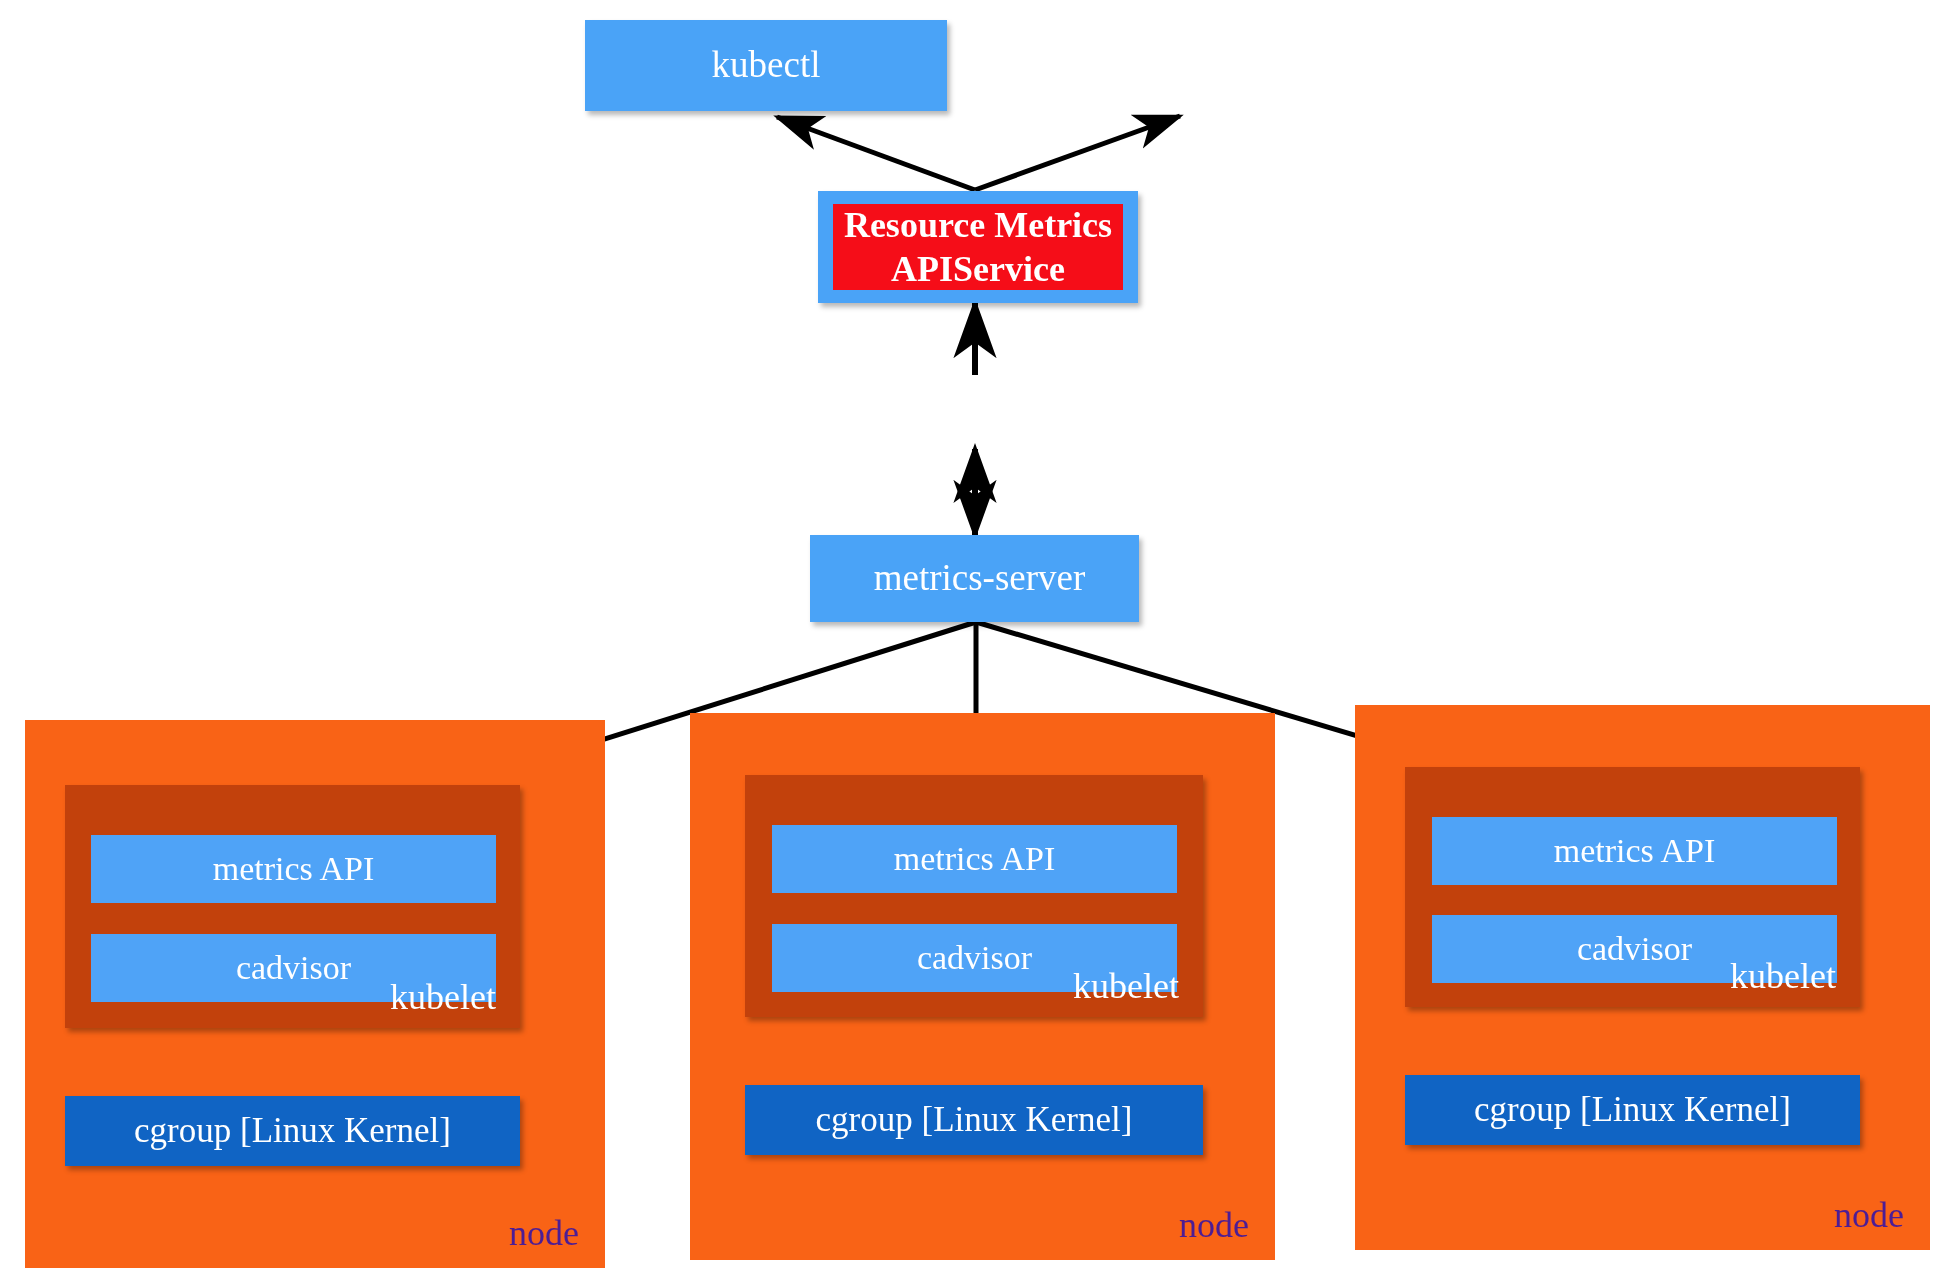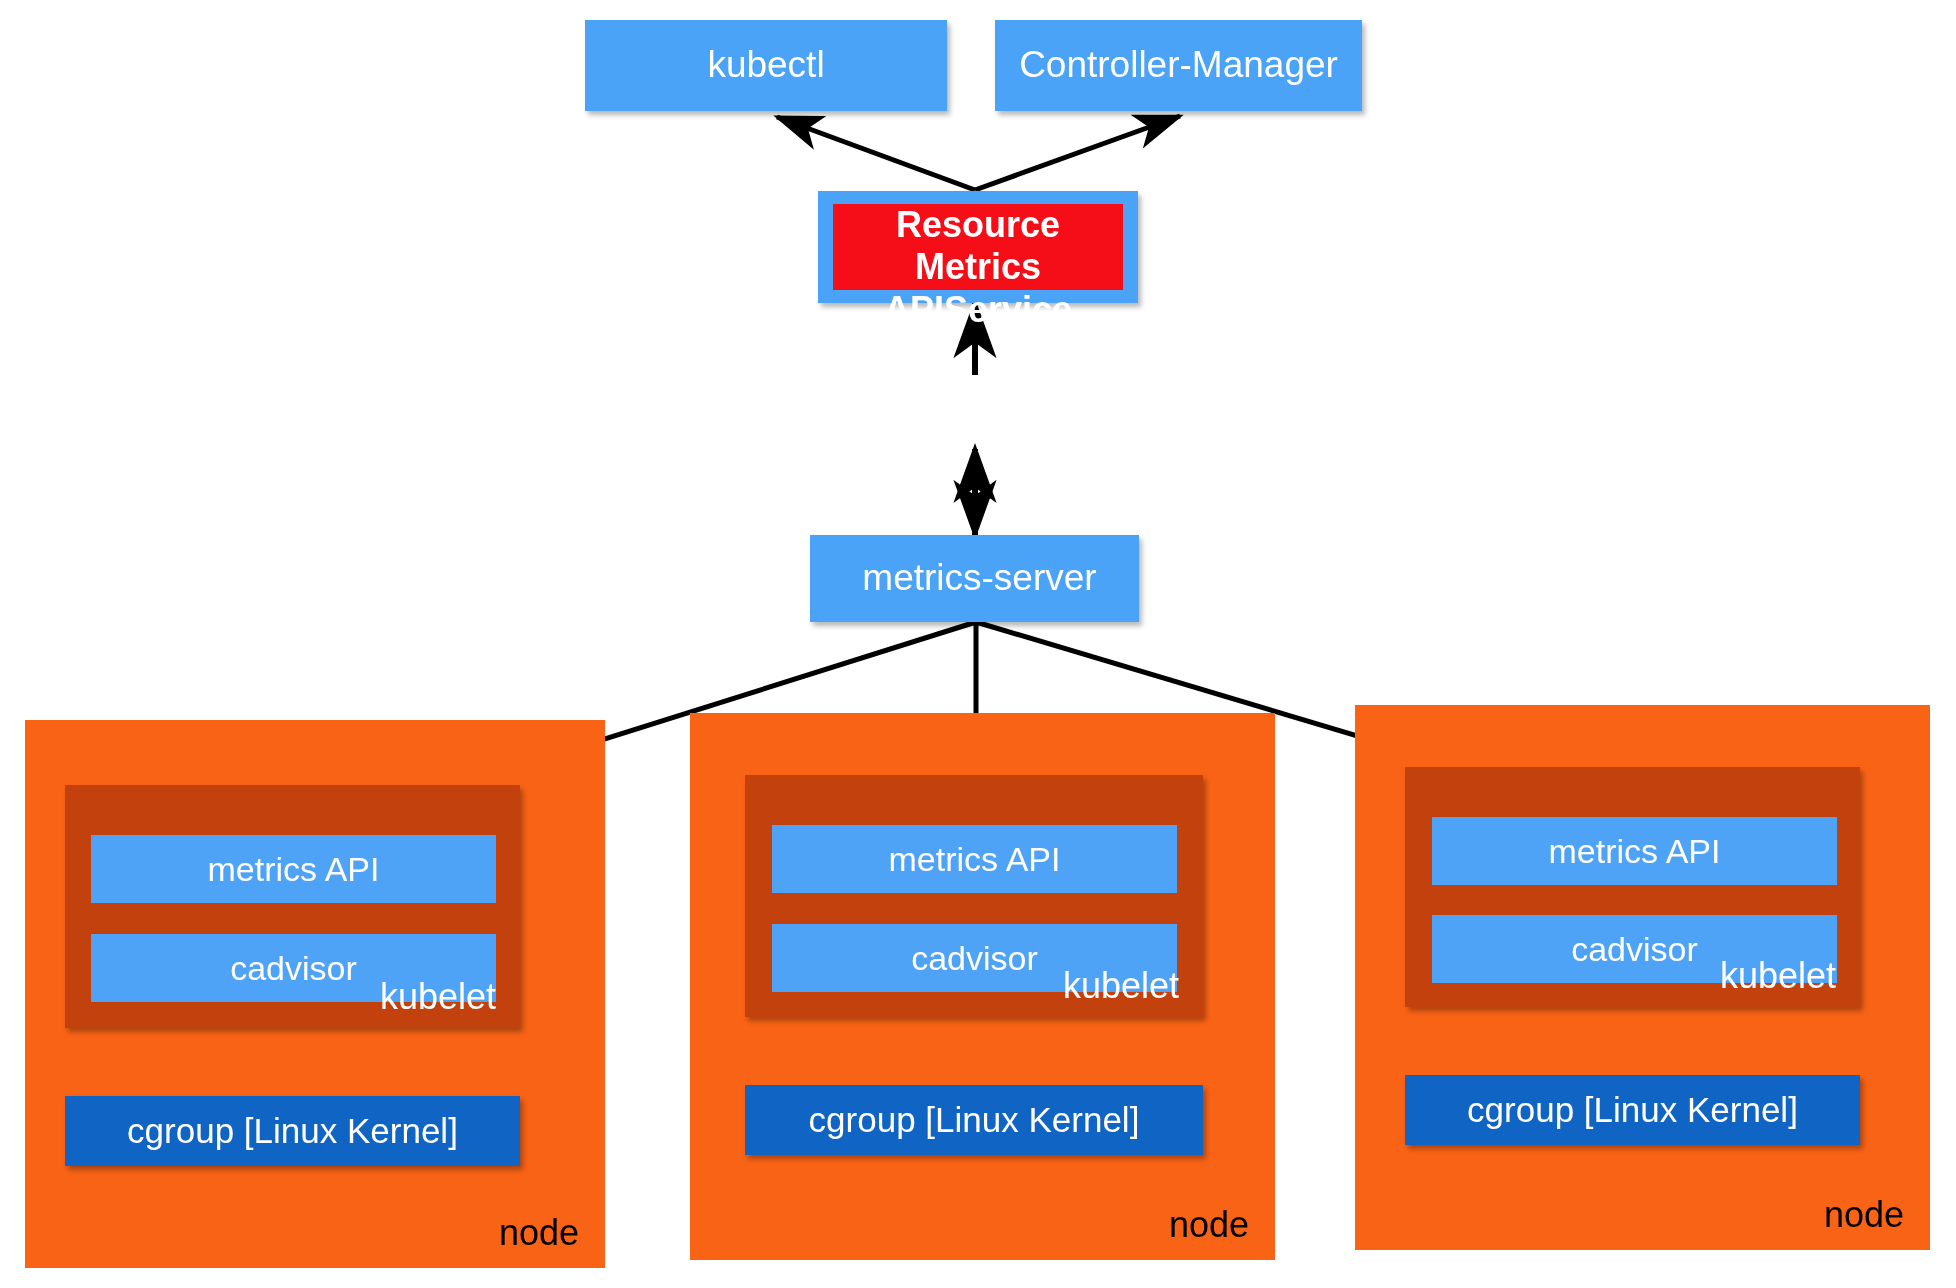--- a/index.html
+++ b/index.html
@@ -5,21 +5,21 @@
   html, body {
     margin: 0;
     padding: 0;
     background: #ffffff;
   }
   #canvas {
     position: relative;
     width: 1956px;
     height: 1288px;
     background: #ffffff;
-    font-family: Liberation Sans, sans-serif;
+    font-family: Liberation Serif, serif;
     overflow: hidden;
   }
   .box {
     position: absolute;
     box-sizing: border-box;
     display: flex;
     align-items: center;
     justify-content: center;
     color: #ffffff;
     text-align: center;
@@ -50,21 +50,21 @@
     box-sizing: border-box;
   }
   
   .node {
     position: absolute;
     background: #f96316;
     box-sizing: border-box;
   }
   .node-label {
     position: absolute;
-    color: #000000;
+    color: #4c1d95;
     font-size: 36px;
   }
   
   .kubelet {
     position: absolute;
     background: #c2410c;
     box-sizing: border-box;
     box-shadow: 3px 4px 5px rgba(0,0,0,0.30);
   }
   .kubelet-label {
@@ -135,23 +135,20 @@
 
     <line x1="315" y1="1098" x2="315" y2="1035" stroke="#000000" stroke-width="6" marker-end="url(#arrowhead)"></line>
     <line x1="977" y1="1090" x2="977" y2="1030" stroke="#000000" stroke-width="6" marker-end="url(#arrowhead)"></line>
     <line x1="1635" y1="1085" x2="1635" y2="1022" stroke="#000000" stroke-width="6" marker-end="url(#arrowhead)"></line>
   </svg>
 
   <div class="box proc" style="left:585px; top:20px; width:362px; height:91px;">
     <span>kubectl</span>
   </div>
 
-  <div class="box proc" style="left:995px; top:20px; width:367px; height:91px;">
-    <span>Controller-Manager</span>
-  </div>
 
   <div class="box chip-outer" style="left:818px; top:191px; width:320px; height:112px;">
     <div class="chip-inner" style="left:15px; top:13px; right:15px; bottom:13px; flex-direction:column;">
       <span>Resource Metrics</span>
       <span>APIService</span>
     </div>
   </div>
 
 
   <div class="box proc" style="left:810px; top:535px; width:329px; height:87px;padding-left:10px;">

